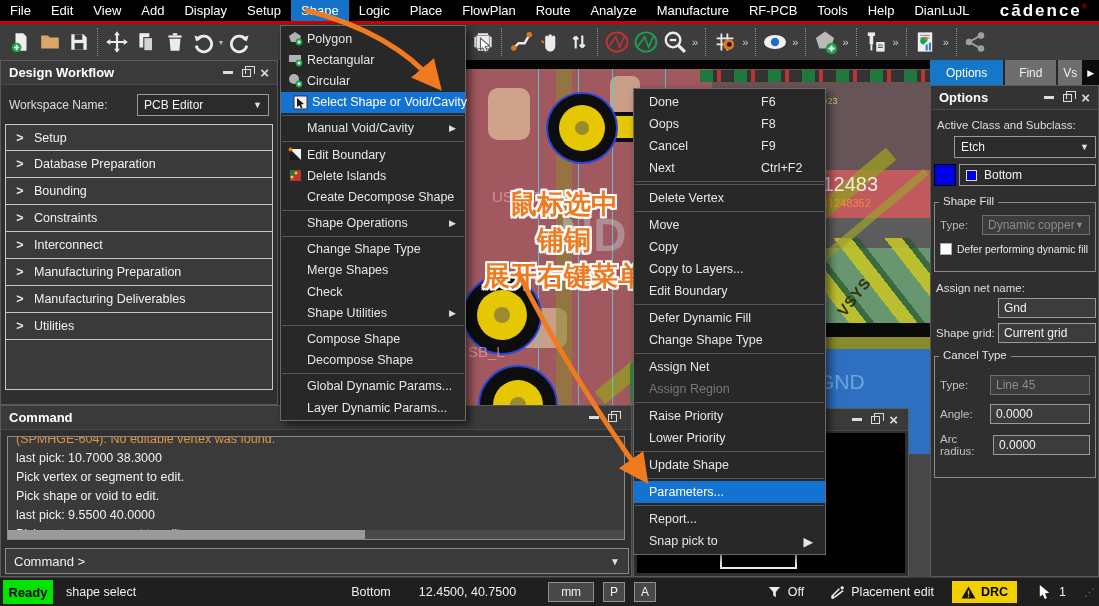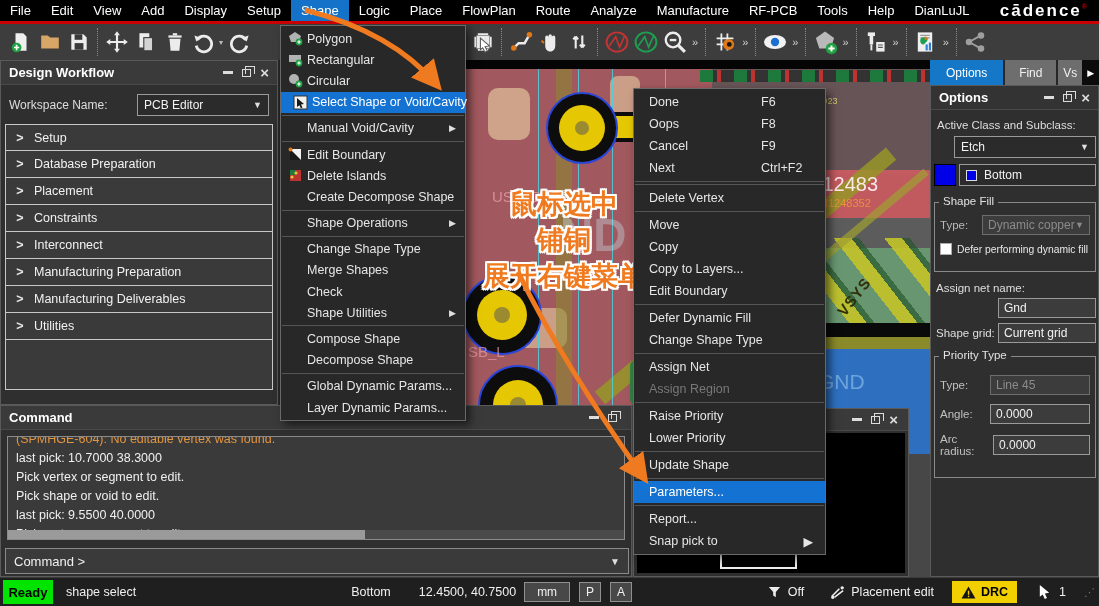--- a/index.html
+++ b/index.html
@@ -371,21 +371,21 @@
       <div class="wf-row">
           <span class="wf-chev">&gt;</span>
           <span>Setup</span>
         </div>
       <div class="wf-row">
           <span class="wf-chev">&gt;</span>
           <span>Database Preparation</span>
         </div>
       <div class="wf-row">
           <span class="wf-chev">&gt;</span>
-          <span>Placement</span>
+          <span>Bounding</span>
         </div>
       <div class="wf-row">
           <span class="wf-chev">&gt;</span>
           <span>Constraints</span>
         </div>
       <div class="wf-row">
           <span class="wf-chev">&gt;</span>
           <span>Interconnect</span>
         </div>
       <div class="wf-row">
@@ -675,21 +675,21 @@
     </div>
     <div class="rlabel" style="position:absolute;left:5px;top:196px;">Assign net name:</div>
     <div class="field" style="position:absolute;left:67px;top:212px;width:98px;">
         <span>Gnd</span>
       </div>
     <div class="rlabel" style="position:absolute;left:5px;top:241px;">Shape grid:</div>
     <div class="field" style="position:absolute;left:67px;top:237px;width:98px;">
         <span>Current grid</span>
       </div>
     <div class="grp" style="left:3px;top:270px;width:162px;height:122px;">
-      <span class="leg">Priority Type</span>
+      <span class="leg">Cancel Type</span>
       <div style="display:flex;align-items:center;margin:18px 5px 0;">
         <span class="rlabel" style="color:#c0c0c0;">Type:</span>
         <span class="field disabled" style="margin-left:auto;width:100px;">
             <span>Line 45</span>
           </span>
       </div>
       <div style="display:flex;align-items:center;margin:9px 5px 0;">
         <span class="rlabel" style="color:#c0c0c0;">Angle:</span>
         <span class="field" style="margin-left:auto;width:100px;">
             <span>0.0000</span>
@@ -702,21 +702,21 @@
           </span>
       </div>
     </div>
   </div>
 
   <div class="statusbar">
     <span class="ready">Ready</span>
     <span style="margin-left:13px;color:#f0f0f0;">shape select</span>
     <span style="margin-left:215px;color:#f0f0f0;">Bottom</span>
     <span style="margin-left:28px;color:#f0f0f0;">12.4500, 40.7500</span>
-    <span class="mm-btn" style="margin-left:8px;">mm</span>
+    <span class="mm-btn" style="margin-left:32px;">mm</span>
     <span class="sq-btn" style="margin-left:9px;">P</span>
     <span class="sq-btn" style="margin-left:9px;">A</span>
     <span style="margin-left:auto;display:flex;align-items:center;gap:6px;">
       <svg width="15" height="15" viewBox="0 0 16 16">
           <path d="M2 2h12l-4.6 5.5V13l-2.8-1.8V7.5z" fill="#ececec"></path>
         </svg>
       <span style="color:#f0f0f0;">Off</span>
     </span>
     <span style="margin-left:26px;display:flex;align-items:center;gap:6px;">
       <svg width="15" height="15" viewBox="0 0 16 16">

